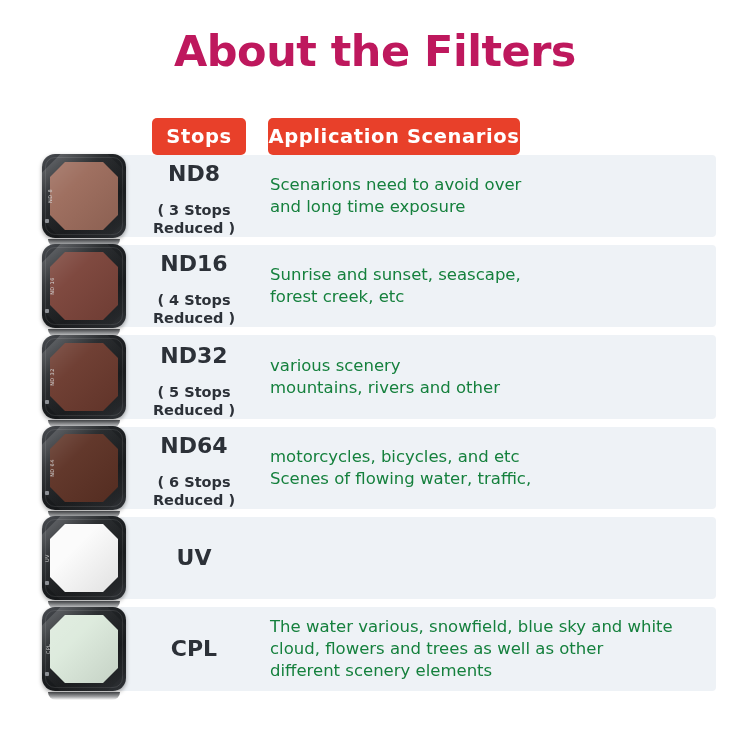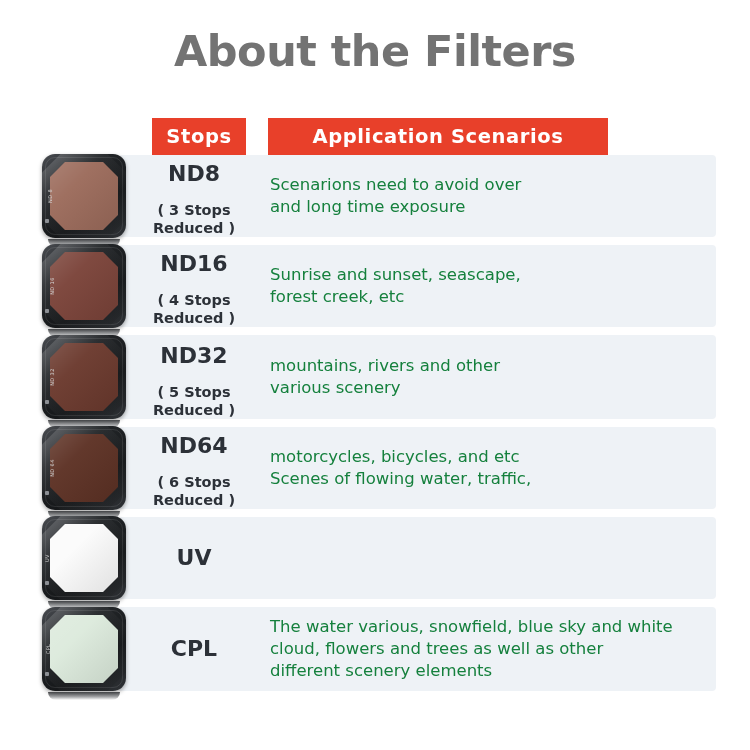--- a/index.html
+++ b/index.html
@@ -17,54 +17,54 @@
 
   
   .page-title {
     position: absolute;
     top: 26px;
     left: 0;
     width: 750px;
     text-align: center;
     font-size: 43px;
     font-weight: bold;
-    color: #737373;
+    color: #be185d;
     letter-spacing: -0.5px;
     font-family: "DejaVu Sans", "Liberation Sans", sans-serif;
   }
 
   
   .header-row {
     position: absolute;
     top: 118px;
     left: 152px;
     height: 37px;
   }
   .badge {
     position: absolute;
     top: 0;
     height: 37px;
     background: #e8402a;
-    border-radius: 0;
+    border-radius: 5px;
     color: #ffffff;
     font-weight: bold;
     font-size: 19.5px;
     letter-spacing: 0.6px;
     display: flex;
     align-items: center;
     justify-content: center;
     font-family: "DejaVu Sans", "Liberation Sans", sans-serif;
   }
   .badge-stops {
     left: 0;
     width: 94px;
   }
   .badge-scenarios {
     left: 116px;
-    width: 340px;
+    width: 252px;
   }
 
   
   .table {
     position: absolute;
     top: 155px;
     left: 118px;
     width: 598px;
   }
   .row {
@@ -275,22 +275,22 @@
       <div class="filter-shadow"></div>
     </div>
     <div class="stops-cell">
       <div class="nd-name">ND32</div>
       <div class="nd-sub">
         <span class="sub-line">( 5 Stops</span>
         <span class="sub-line">Reduced )</span>
       </div>
     </div>
     <div class="desc-cell">
+      <span class="d-line">various scenery</span>
       <span class="d-line">mountains, rivers and other</span>
-      <span class="d-line">various scenery</span>
     </div>
   </div>
 
   <div class="row">
     <div class="filter-img">
       <div class="filter-frame">
         <div class="filter-glass" style="background: rgb(92, 48, 35);"></div>
         <div class="glass-sheen"></div>
         <div class="side-label">ND 64</div>
         <div class="side-dot"></div>

